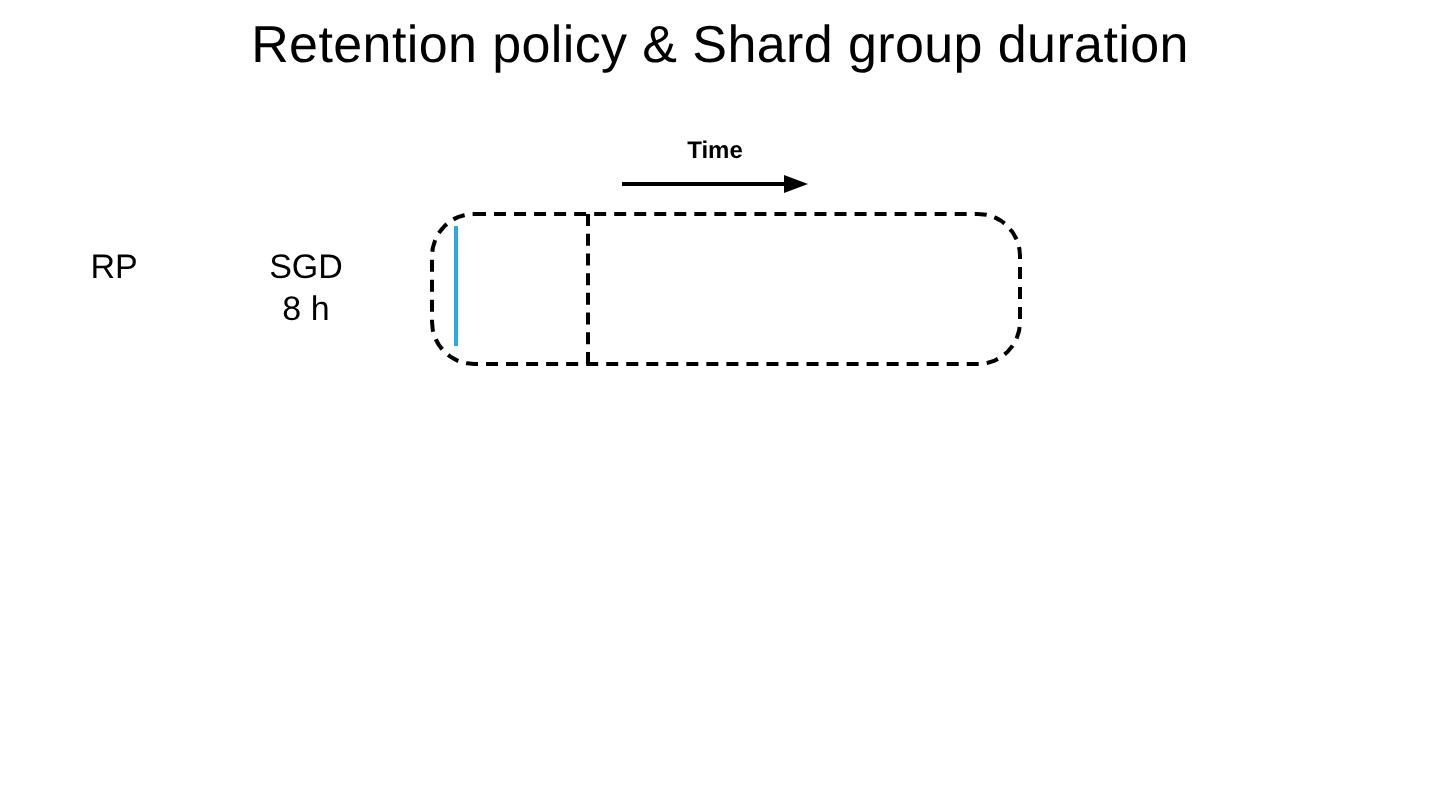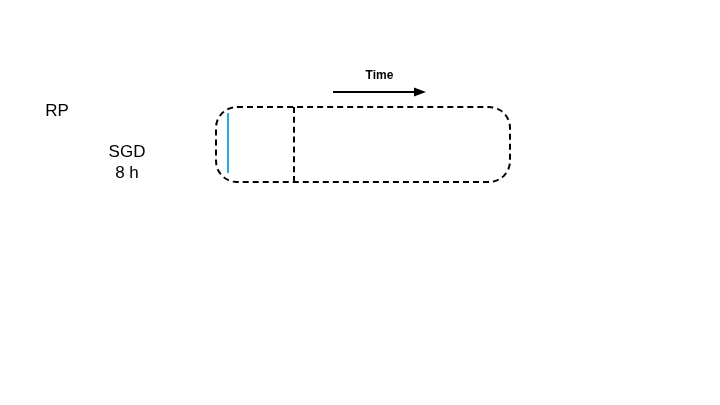--- a/index.html
+++ b/index.html
@@ -20,47 +20,47 @@
     width: 100%;
     text-align: center;
     font-size: 26px;
     font-weight: 400;
     letter-spacing: 0.2px;
     color: #000000;
   }
 
   .time-axis {
     position: absolute;
-    left: 333px;
+    left: 311px;
     top: 68px;
     width: 93px;
     text-align: center;
   }
   .time-label {
     font-size: 12px;
     font-weight: 700;
     color: #000000;
     margin-bottom: 4px;
   }
   .time-arrow { display: block; margin: 0 auto; }
 
   .policy {
     position: absolute;
     left: 20px;
-    top: 100px;
+    top: 123px;
     display: flex;
-    gap: 10px;
+    gap: 36px;
     font-size: 17px;
     line-height: 21px;
   }
   .policy-col { text-align: center; }
   .policy-col .header { display: block; }
   .policy-col .value { display: block; }
   .policy-col.rp { min-width: 74px; }
-  .policy-col.sgd { min-width: 46px; margin-top: 41px; }
+  .policy-col.sgd { min-width: 46px; }
 
   .shard-box {
     position: absolute;
     left: 215px;
     top: 106px;
     width: 296px;
     height: 77px;
     border: 2px dashed #000000;
     border-radius: 22px;
     background: transparent;
@@ -80,20 +80,21 @@
     width: 2px;
     height: 60px;
     background: #29abe2;
   }
 </style>
 </head>
 <body>
 
 <div class="slide">
 
+  <div class="title">Retention policy &amp; Shard group duration</div>
 
   <div class="time-axis">
     <div class="time-label">Time</div>
     <svg class="time-arrow" width="93" height="12" viewBox="0 0 93 12" aria-hidden="true">
       <line x1="0" y1="6" x2="82" y2="6" stroke="#000000" stroke-width="2"></line>
       <polygon points="81,1.5 93,6 81,10.5" fill="#000000"></polygon>
     </svg>
   </div>
 
   <div class="policy">

